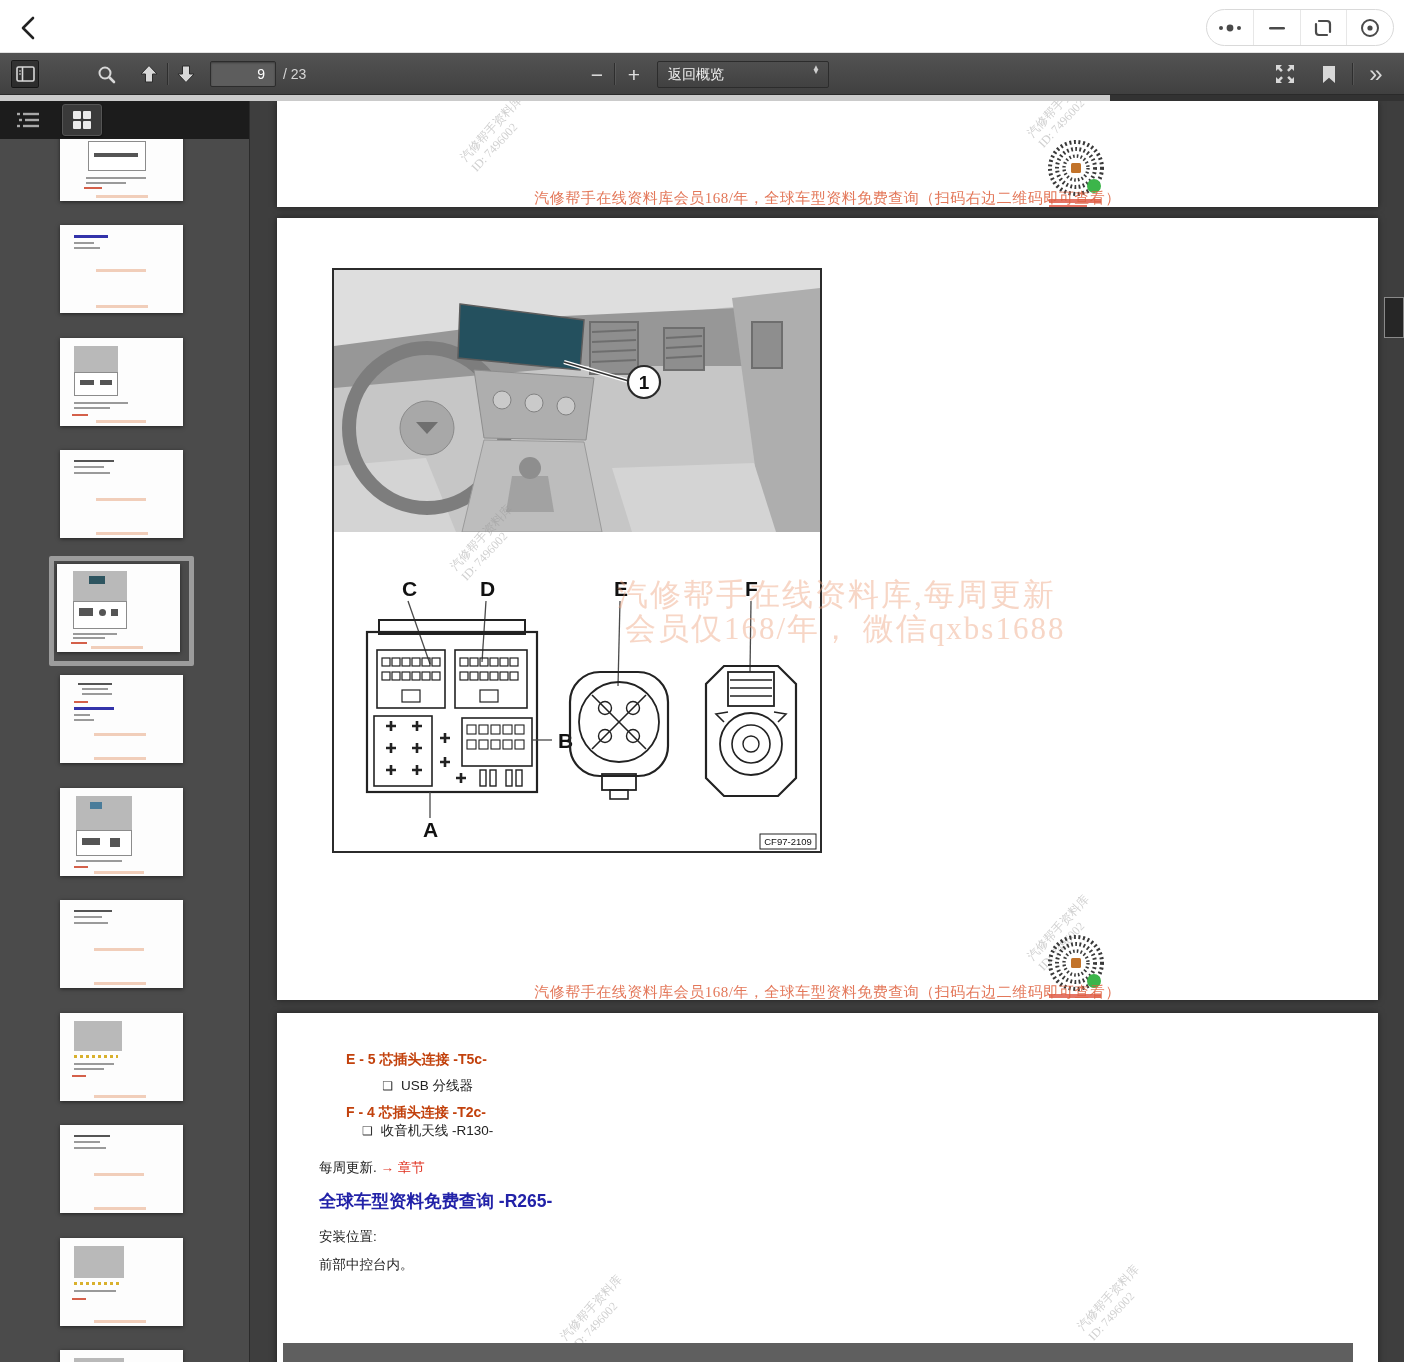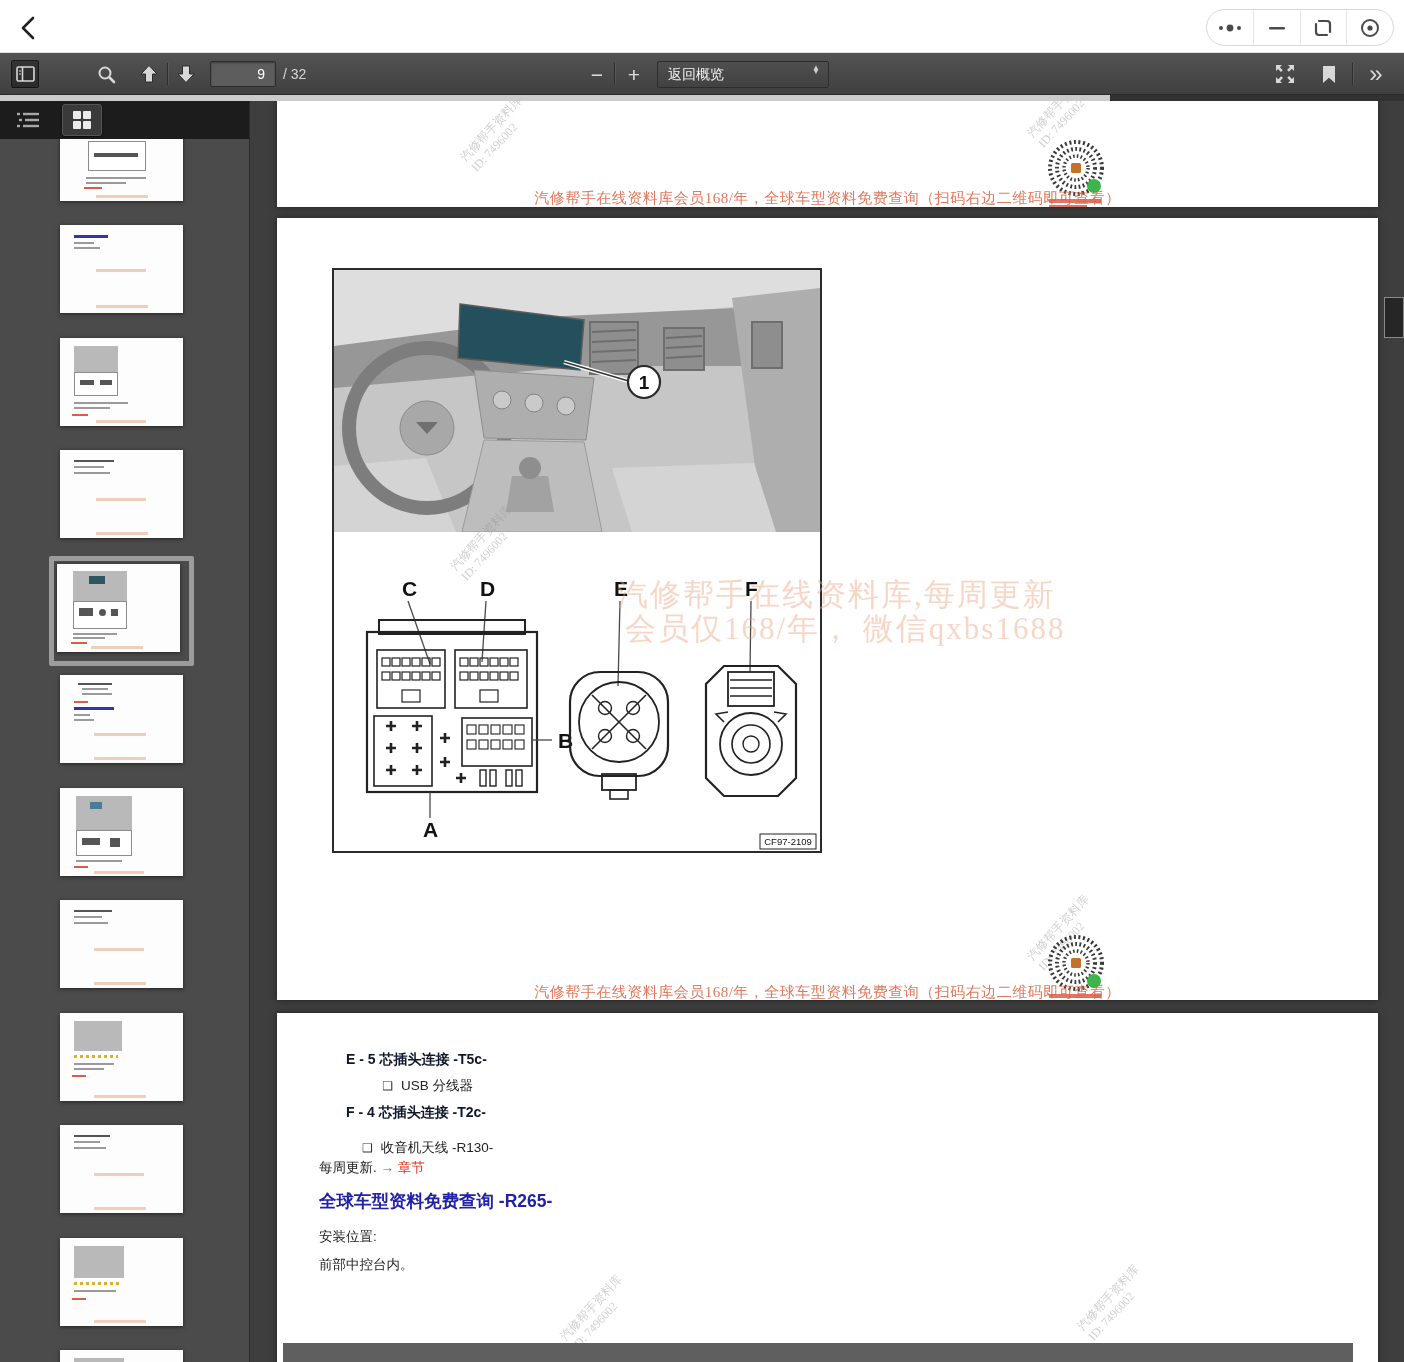--- a/index.html
+++ b/index.html
@@ -86,21 +86,21 @@
   .qr { position:absolute; width:58px; height:58px; }
   .qr-cap { position:absolute; width:52px; }
   .qr-cap div { height:4px; margin:2px 0; background:rgba(220,70,50,.75); }
 
   
   .figure-box { position:absolute; left:55px; top:50px; width:490px; height:585px;
                 border:2px solid #2b2b2b; background:#fff; }
   .legend { position:absolute; left:68px; top:648px; font-size:14px; font-weight:bold;
             color:#111; line-height:17.5px; }
   
-  .p10-item { font-size:14px; font-weight:bold; color:#0f172a; }
+  .p10-item { font-size:14px; font-weight:bold; color:#c2410c; }
   .p10-sub  { font-size:13.5px; color:#222;text-align:center; }
   .bullet-sq { font-size:12px; margin-right:8px; color:#333; }
   .backlink { position:absolute; left:42px; top:146px; font-size:13.5px; color:#232323; }
   .backlink .red { color:#e0301e; cursor:pointer; }
   .p10-heading { position:absolute; left:42px; top:176px; font-size:17.5px; font-weight:bold;
                  color:#2222a8; }
   .p10-para { position:absolute; left:42px; font-size:13.5px; color:#222; }
   .next-fig { position:absolute; left:6px; top:330px; width:1070px; height:22px; background:#5f5f5f; }
 
   svg text { font-family:"Liberation Sans", sans-serif; }
@@ -162,21 +162,21 @@
       <path d="M10,1.5 L18,10 H13.5 V18 H6.5 V10 H2 Z" fill="#d8d8d8" stroke="#2c2c2c" stroke-width="1"></path>
     </svg>
   </div>
   <div class="tb-sep" style="left:167px;"></div>
   <div class="tb-btn" style="left:172px;">
     <svg width="20" height="20">
       <path d="M10,18.5 L2,10 H6.5 V2 H13.5 V10 H18 Z" fill="#d8d8d8" stroke="#2c2c2c" stroke-width="1"></path>
     </svg>
   </div>
   <input class="page-input" value="9" style="">
-  <div class="page-count">/ 32</div>
+  <div class="page-count">/ 23</div>
 
   <div class="tb-btn" style="left:583px;">
     <span class="zoom-glyph">−</span>
   </div>
   <div class="tb-sep" style="left:614px;"></div>
   <div class="tb-btn" style="left:620px;">
     <span class="zoom-glyph">+</span>
   </div>
   <div class="zoom-select">
     <span>返回概览</span>
@@ -559,21 +559,21 @@
     <div class="wm-red" style="top:765px;">汽修帮手在线资料库会员168/年，全球车型资料免费查询（扫码右边二维码即可查看）</div>
   </div>
 
   <div class="page" style="top:912px; height:460px;">
     <div style="position:absolute; left:69px; top:38px;">
       <div class="p10-item">E - 5 芯插头连接 -T5c-</div>
       <div class="p10-sub" style="margin:8px 0 0 16px;">
         <span class="bullet-sq">❑</span><span>USB 分线器</span>
       </div>
       <div class="p10-item" style="margin-top:9px;">F - 4 芯插头连接 -T2c-</div>
-      <div class="p10-sub" style="margin:17px 0 0 16px;">
+      <div class="p10-sub" style="margin:0 0 0 16px;">
         <span class="bullet-sq">❑</span><span>收音机天线 -R130-</span>
       </div>
     </div>
 
     <div class="backlink">
       <span>每周更新. </span><span class="red">→ 章节</span>
     </div>
 
     <div class="p10-heading">全球车型资料免费查询 -R265-</div>
     <div class="p10-para" style="top:215px;">安装位置:</div>

